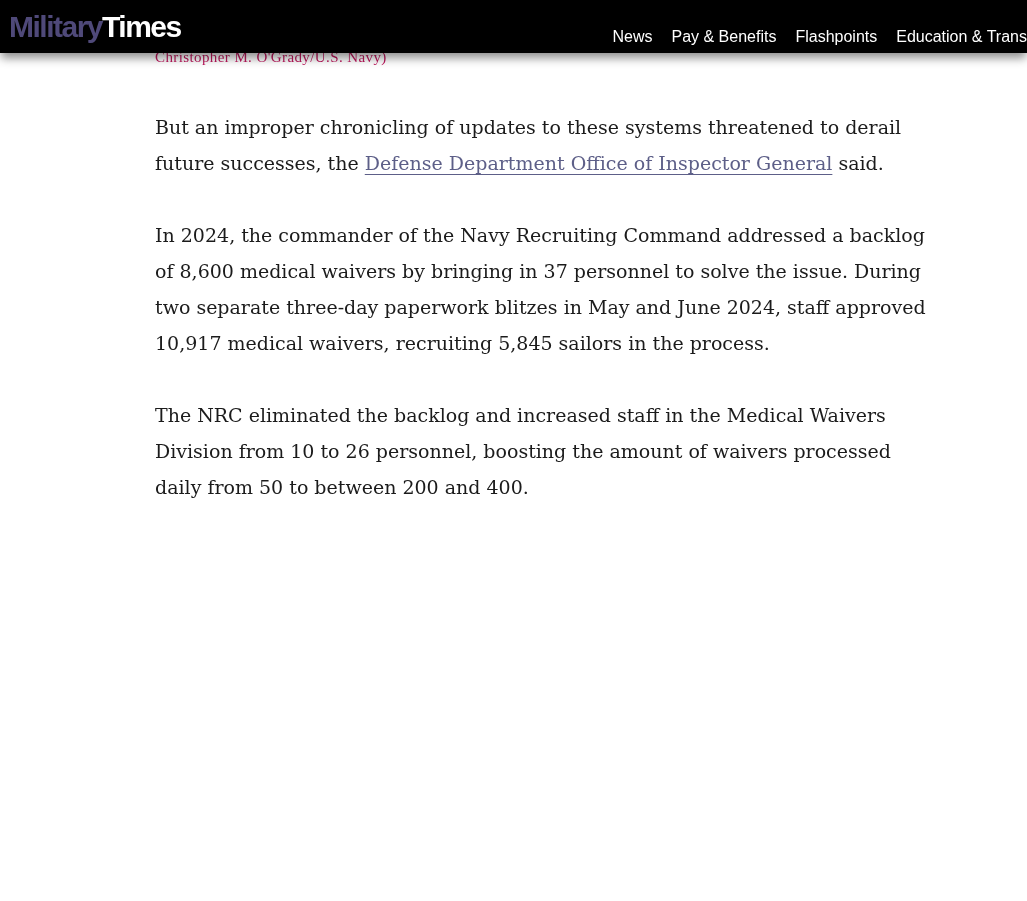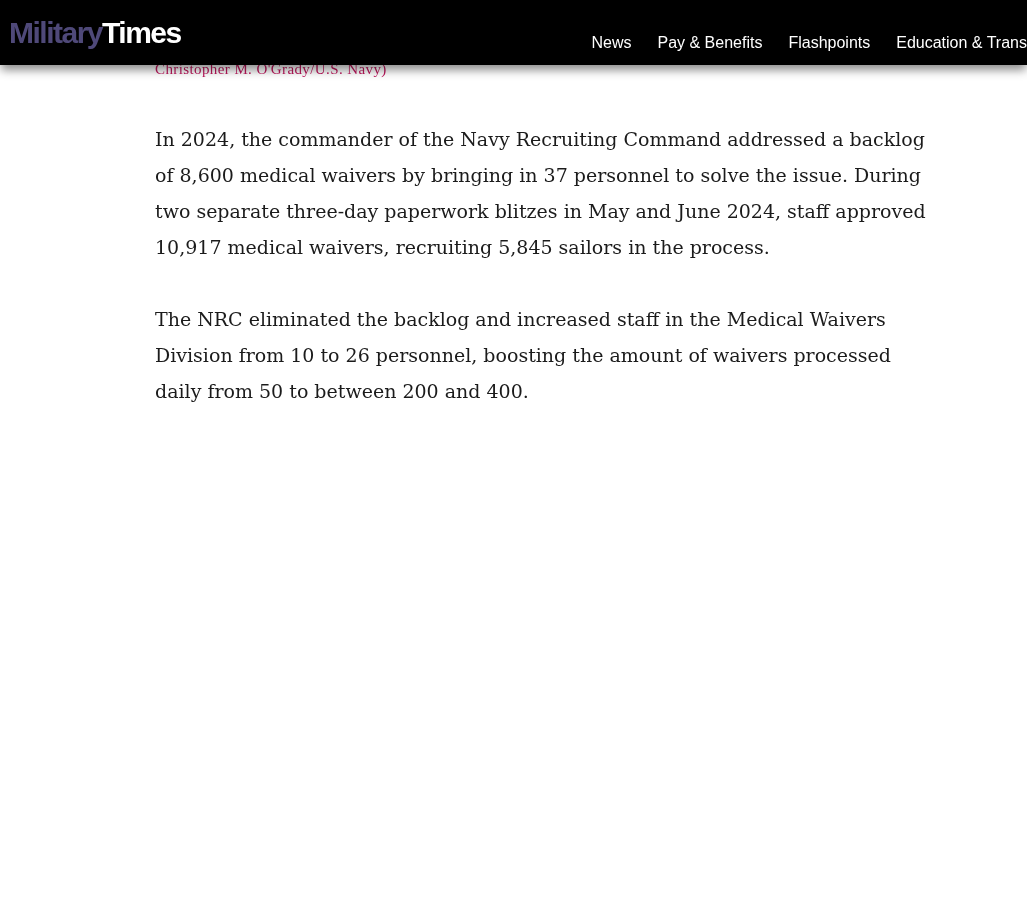--- a/index.html
+++ b/index.html
@@ -7,21 +7,21 @@
     width: 1027px;
     height: 901px;
     overflow: hidden;
     background: #ffffff;
     font-family: "DejaVu Serif", serif;
   }
   
   .site-header {
     position: relative;
     z-index: 10;
-    height: 65px;
+    height: 53px;
     background: #000000;
     display: flex;
     align-items: center;
     justify-content: space-between;
     padding: 0 0 0 9px;
     box-shadow: 0 6px 9px -1px rgba(0,0,0,0.45);
   }
   .brand {
     font-family: "Liberation Sans", sans-serif;
     font-weight: bold;
@@ -30,21 +30,21 @@
     line-height: 1;
     cursor: pointer;
     white-space: nowrap;
     text-decoration: none;
   }
   .brand .part1 { color: #4f4979; }
   .brand .part2 { color: #ffffff; }
   .primary-nav {
     display: flex;
     align-items: flex-start;
-    gap: 26px;
+    gap: 19px;
     margin-top: 20px;
     white-space: nowrap;
     overflow: hidden;
     flex-shrink: 0;
   }
   .primary-nav a {
     font-family: "Liberation Sans", sans-serif;
     font-size: 16px;
     color: #ffffff;
     text-decoration: none;
@@ -93,19 +93,20 @@
     <a>Education &amp; Trans</a>
   </nav>
 </header>
 
 <main class="article-wrap">
   <div class="photo-credit">Christopher M. O'Grady/U.S. Navy)</div>
 
   <div class="article-body">
 
 
+    <p><span>But an improper chronicling of updates to these systems threatened to derail future successes, the </span><a class="inline-link">Defense Department Office of Inspector General</a><span> said.</span></p>
 
 
     <p><span>In 2024, the commander of the Navy Recruiting Command addressed a backlog of 8,600 medical waivers by bringing in 37 personnel to solve the issue. During two separate three-day paperwork blitzes in May and June 2024, staff approved 10,917 medical waivers, recruiting 5,845 sailors in the process.</span></p>
 
     <p><span>The NRC eliminated the backlog and increased staff in the Medical Waivers Division from 10 to 26 personnel, boosting the amount of waivers processed daily from 50 to between 200 and 400.</span></p>
   </div>
 </main>
 
 </body></html>

